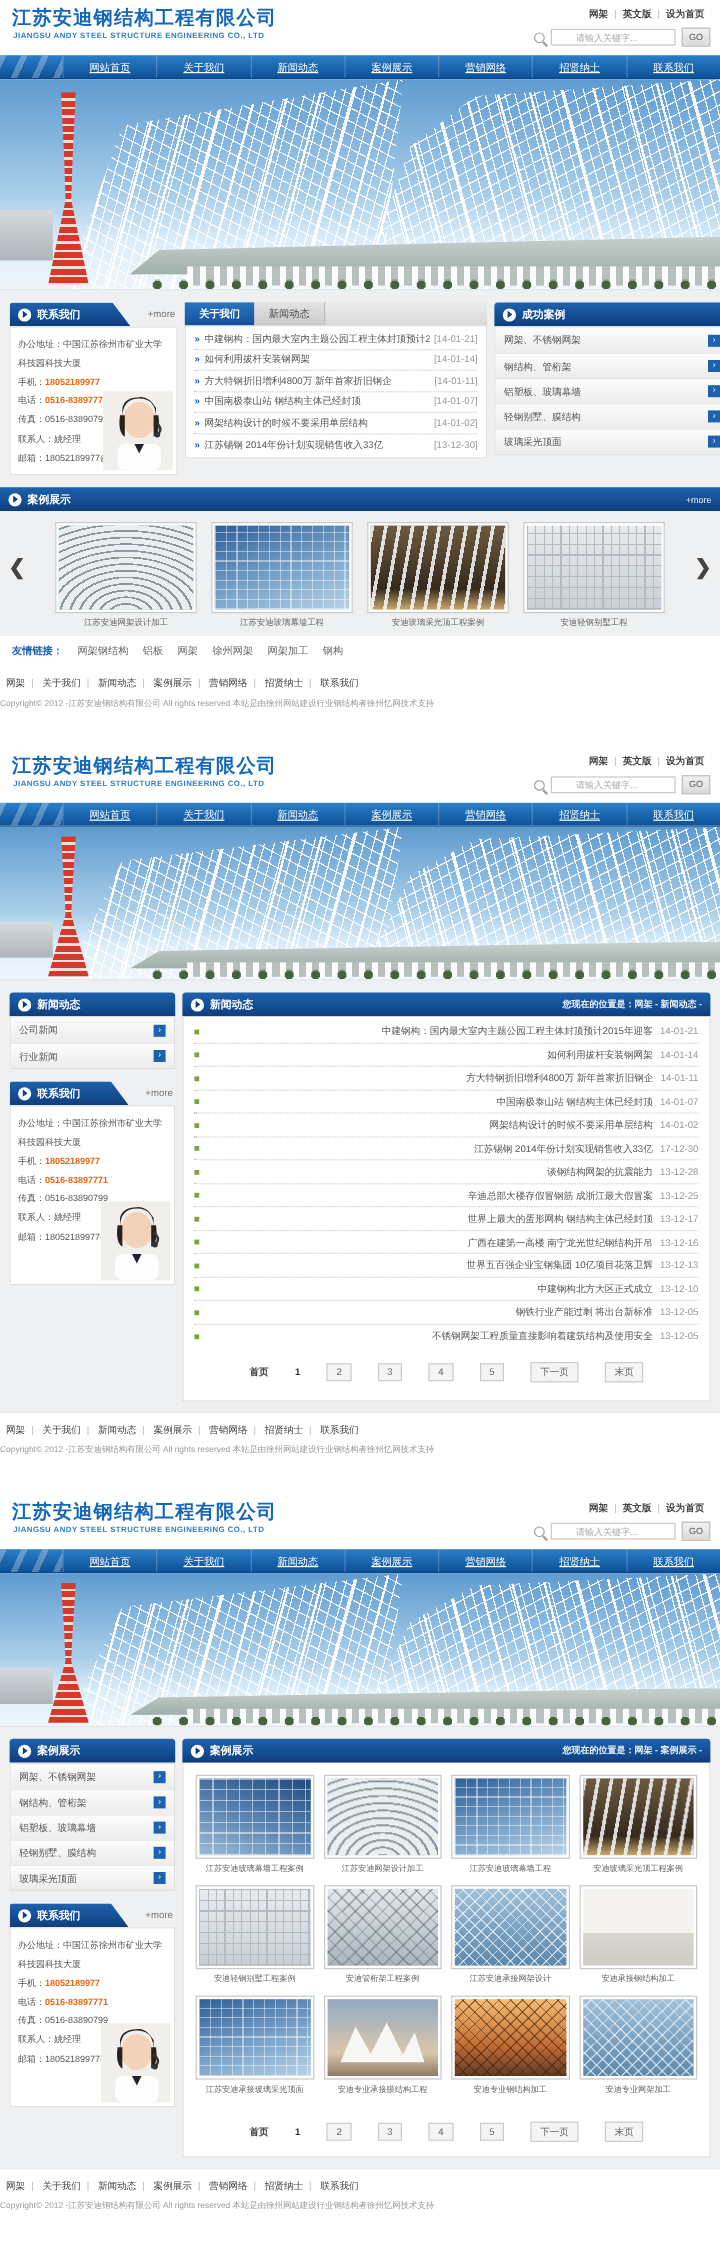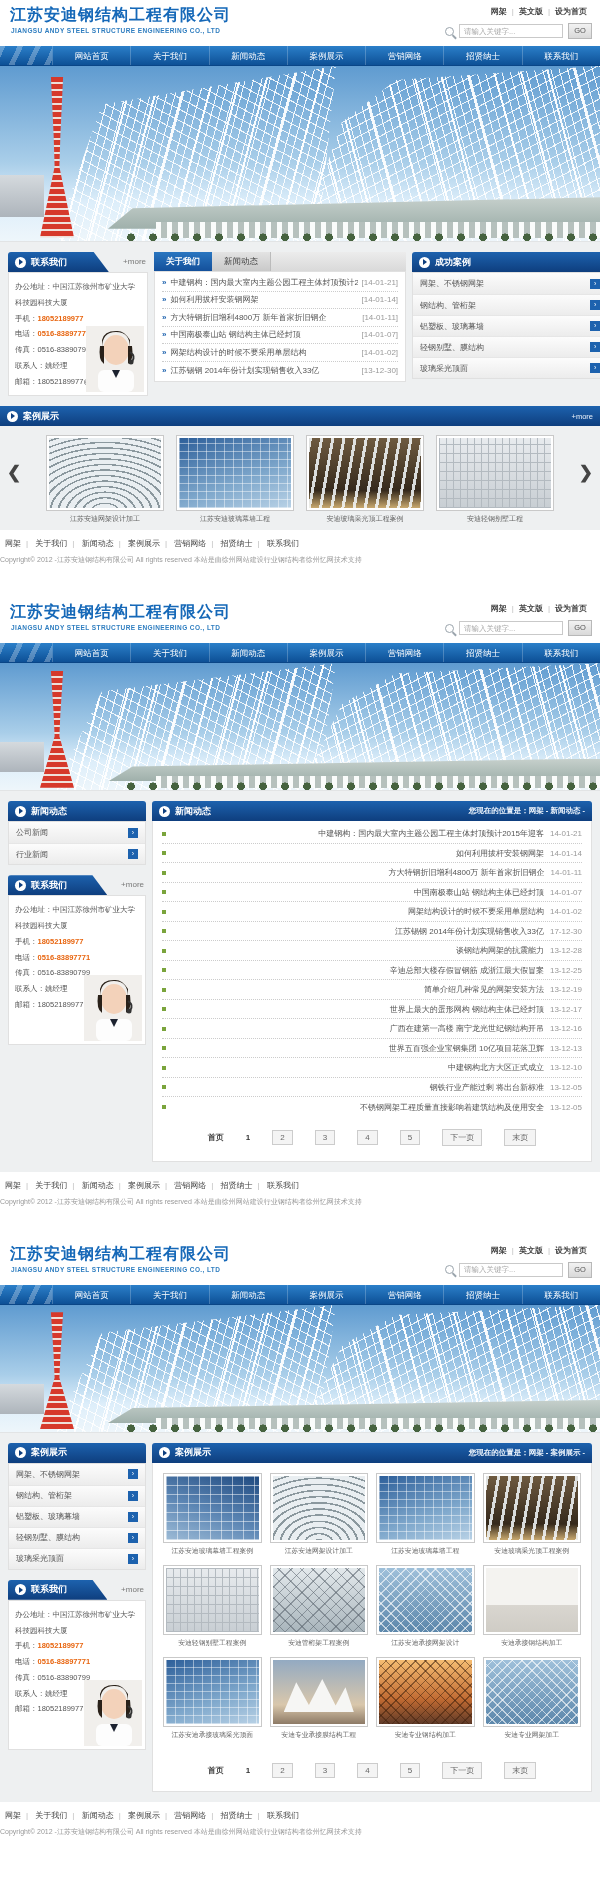--- a/index.html
+++ b/index.html
@@ -9,28 +9,28 @@
   
   .hdr { height:46px; position:relative; background:#fff; }
   .logo-t { position:absolute; left:10px; top:5px; font-size:16px; font-weight:bold; color:#1568b8; letter-spacing:1px; }
   .logo-s { position:absolute; left:11px; top:27px; font-size:6.5px; font-weight:bold; color:#2f7ec0; letter-spacing:.4px; }
   .toplinks { position:absolute; right:8px; top:6px; font-size:8px; color:#444; }
   .toplinks .lnk { margin:0 5px; cursor:pointer; font-weight:bold; }
   .toplinks .sep { color:#bbb; }
   .searchbar { position:absolute; right:8px; top:23px; display:flex; align-items:center; gap:5px; }
   .mag { width:9px; height:9px; border:1.5px solid #9aa4ac; border-radius:50%; position:relative; }
   .mag::after { content:""; position:absolute; width:5px; height:1.5px; background:#9aa4ac; transform:rotate(45deg); left:6px; top:8px; }
-  .search-in { width:104px; height:14px; border:1px solid #c9c9c9; font-size:7.5px; padding:0 4px; color:#666; }
+  .search-in { width:104px; height:14px; border:1px solid #c9c9c9; font-size:7.5px; padding:0 20px; color:#666; }
   .search-in::placeholder { color:#aaa; }
   .go-btn { width:24px; height:16px; background:linear-gradient(#f2f2f2,#d9d9d9); border:1px solid #b8b8b8; font-size:7.5px; color:#555; text-align:center; line-height:14px; cursor:pointer; }
 
   
   .nav { height:20px; background:linear-gradient(#2b7fc9,#0d5096); display:flex; position:relative; overflow:hidden; border-bottom:1px solid #0a4687; }
   .nav-deco { width:52px; background:repeating-linear-gradient(115deg,rgba(255,255,255,.28) 0 5px,transparent 5px 16px); }
-  .nav-item { flex:1; text-align:center; line-height:20px; color:#fff; font-size:8.5px; border-left:1px solid rgba(255,255,255,.22); cursor:pointer; white-space:nowrap; }
+  .nav-item { flex:1; text-align:center; line-height:20px; color:#fff; font-size:8.5px; border-left:1px solid rgba(255,255,255,.22); cursor:pointer; white-space:nowrap;text-decoration:underline; }
 
   
   .banner { height:175px; position:relative; overflow:hidden; background:linear-gradient(#5f9bd0,#a9cee9 55%,#ddeefa 78%,#eef6fb); }
   .banner.short { height:127px; }
   .lat { position:absolute; inset:0; }
   .lat1 { background:repeating-linear-gradient(105deg,rgba(255,255,255,.9) 0 1px,transparent 1px 8px),repeating-linear-gradient(28deg,rgba(255,255,255,.85) 0 1px,transparent 1px 10px),repeating-linear-gradient(105deg,rgba(255,255,255,.95) 0 2px,transparent 2px 26px);
          clip-path:polygon(9% 100%,17% 22%,56% 0,53% 100%); }
   .lat2 { background:repeating-linear-gradient(75deg,rgba(255,255,255,.9) 0 1px,transparent 1px 8px),repeating-linear-gradient(152deg,rgba(255,255,255,.85) 0 1px,transparent 1px 10px),repeating-linear-gradient(75deg,rgba(255,255,255,.95) 0 2px,transparent 2px 26px);
          clip-path:polygon(50% 100%,57% 32%,66% 8%,100% 0,100% 100%); }
   .tower { position:absolute; left:40px; top:6%; width:34px; height:92%; background:repeating-linear-gradient(180deg,#d6392b 0 5px,#efe0da 5px 7px);
@@ -299,20 +299,29 @@
       <div class="thumb">
           <div class="timg">
             <div class="p-frame"></div>
           </div>
           <div class="tcap">安迪轻钢别墅工程</div>
         </div>
       <span class="car-arrow r">❯</span>
     </div>
   </div>
 
+  <div class="friends">
+    <span class="flabel">友情链接：</span>
+    <span class="flink">网架钢结构</span>
+    <span class="flink">铝板</span>
+    <span class="flink">网架</span>
+    <span class="flink">徐州网架</span>
+    <span class="flink">网架加工</span>
+    <span class="flink">钢构</span>
+  </div>
 
   <div class="footer">
     <div class="fnav">
       <span class="fitem">网架</span><span class="fsep">|</span>
       <span class="fitem">关于我们</span><span class="fsep">|</span>
       <span class="fitem">新闻动态</span><span class="fsep">|</span>
       <span class="fitem">案例展示</span><span class="fsep">|</span>
       <span class="fitem">营销网络</span><span class="fsep">|</span>
       <span class="fitem">招贤纳士</span><span class="fsep">|</span>
       <span class="fitem">联系我们</span>
@@ -446,25 +455,20 @@
               <span class="t">谈钢结构网架的抗震能力</span>
               <span class="d">13-12-28</span>
             </div>
           <div class="nrow">
               <span class="gbul"></span>
               <span class="t">辛迪总部大楼存假冒钢筋 成浙江最大假冒案</span>
               <span class="d">13-12-25</span>
             </div>
           <div class="nrow">
               <span class="gbul"></span>
-              <span class="t">简单介绍几种常见的网架安装方法</span>
-              <span class="d">13-12-19</span>
-            </div>
-          <div class="nrow">
-              <span class="gbul"></span>
               <span class="t">世界上最大的蛋形网构 钢结构主体已经封顶</span>
               <span class="d">13-12-17</span>
             </div>
           <div class="nrow">
               <span class="gbul"></span>
               <span class="t">广西在建第一高楼 南宁龙光世纪钢结构开吊</span>
               <span class="d">13-12-16</span>
             </div>
           <div class="nrow">
               <span class="gbul"></span>

